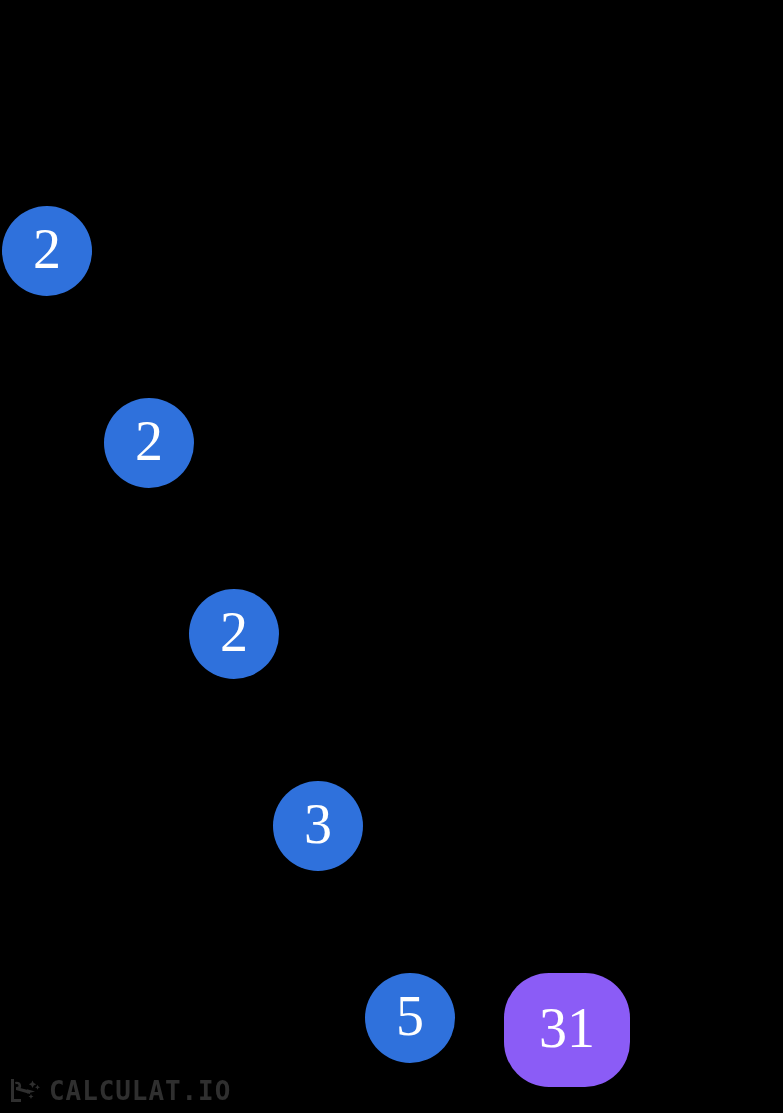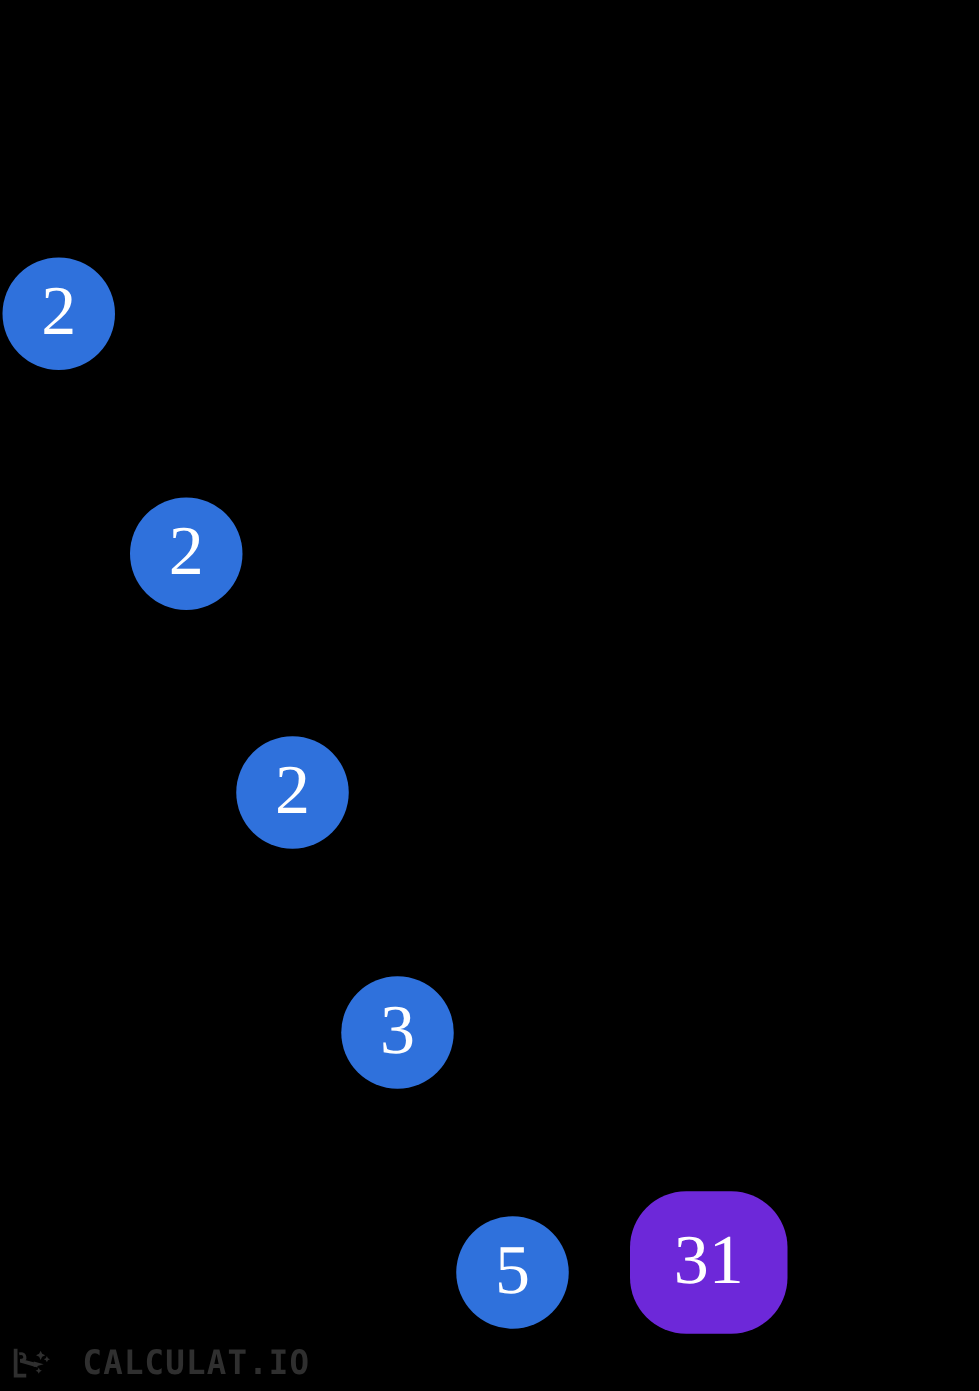--- a/index.html
+++ b/index.html
@@ -51,21 +51,21 @@
   }
 
   
   #watermark {
     position: absolute;
     left: 8px;
     bottom: 6px;
     height: 34px;
     display: flex;
     align-items: center;
-    gap: 24px;
+    gap: 7px;
     opacity: 1;
   }
   #watermark .wm-mark {
     width: 34px;
     height: 30px;
     display: block;
     flex: 0 0 auto;
   }
   #watermark .wm-text {
     font-family: "DejaVu Sans Mono", monospace;
@@ -97,21 +97,21 @@
   </div>
 
   <div class="node circle" style="left: 273px; top: 781px; width: 90px; height: 90px; font-size: 56px; background: rgb(47, 113, 220); color: rgb(255, 255, 255); border-radius: 50%;">
     <span class="node-label">3</span>
   </div>
 
   <div class="node circle" style="left: 365px; top: 973px; width: 90px; height: 90px; font-size: 56px; background: rgb(47, 113, 220); color: rgb(255, 255, 255); border-radius: 50%;">
     <span class="node-label">5</span>
   </div>
 
-  <div class="node pill" style="left: 504px; top: 953px; width: 126px; height: 114px; font-size: 56px; background: #6d28d9; color: rgb(255, 255, 255); border-radius: 45px;">
+  <div class="node pill" style="left: 504px; top: 973px; width: 126px; height: 114px; font-size: 56px; background: #8b5cf6; color: rgb(255, 255, 255); border-radius: 45px;">
     <span class="node-label">31</span>
   </div>
 
   <div id="watermark">
     <svg class="wm-mark" viewBox="0 0 34 30" aria-hidden="true">
 
       <path d="M3 4 L3 27 L13 27 L13 24 L6 24 L6 4 Z" fill="#2f2f2f"></path>
       <path d="M7 7 Q12 6 13 10 Q14 14 9 15 L9 12 Q11 12 10.5 10.2 Q10 8.6 7.6 9.2 Z" fill="#2f2f2f"></path>
       <path d="M8 15 L22 19 L22 15.6 L8 12 Z" fill="#2f2f2f"></path>
       <path d="M19 14.2 L27 16.4 L19 18.6 Z" fill="#2f2f2f"></path>

